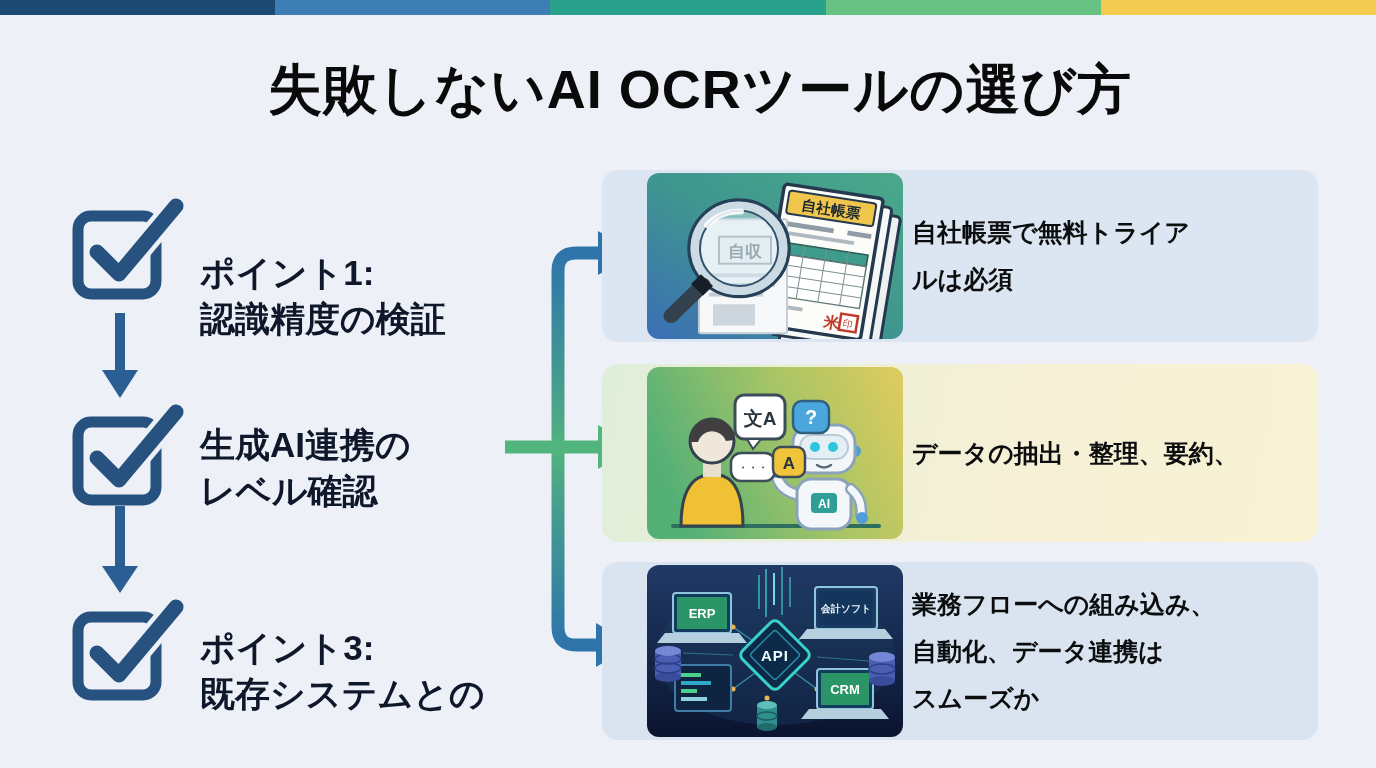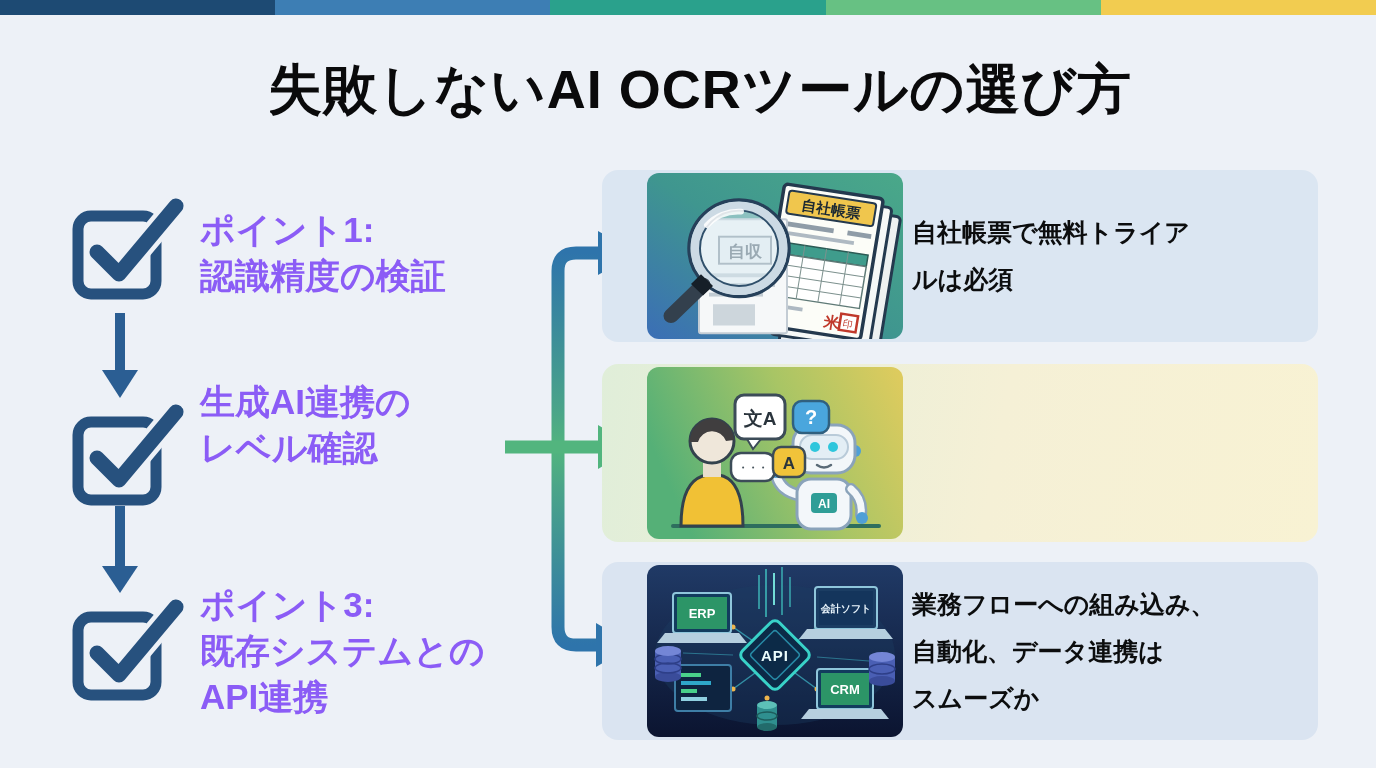--- a/index.html
+++ b/index.html
@@ -16,21 +16,21 @@
   .title{
     position:absolute;top:42px;left:0;width:1376px;margin:12px;
     text-align:center;font-size:54px;font-weight:900;color:#0a0a0b;
     letter-spacing:1px;white-space:nowrap;
   }
   
   .point-icon{position:absolute;left:72px;width:112px;height:112px;}
   .pi1{top:192px;} .pi2{top:398px;} .pi3{top:593px;}
   .point-text{
     position:absolute;left:200px;font-size:35px;font-weight:800;
-    line-height:46px;white-space:nowrap;color:#8b5cf6;
+    line-height:46px;white-space:nowrap;color:#0f172a;margin-top:43px;
   }
   .pt1{top:207px;} .pt2{top:379px;} .pt3{top:582px;}
   .down-arrow{position:absolute;left:98px;width:44px;}
   .da1{top:310px;height:90px;}
   .da2{top:503px;height:92px;}
   
   .connector{position:absolute;left:495px;top:215px;width:150px;height:465px;}
   
   .card{
     position:absolute;left:602px;width:716px;border-radius:16px;
@@ -85,21 +85,20 @@
     <div>ポイント1:</div>
     <div>認識精度の検証</div>
   </div>
   <div class="point-text pt2">
     <div>生成AI連携の</div>
     <div>レベル確認</div>
   </div>
   <div class="point-text pt3">
     <div>ポイント3:</div>
     <div>既存システムとの</div>
-    <div>API連携</div>
   </div>
 
   <svg class="down-arrow da1" viewBox="0 0 44 90">
     <line x1="22" y1="3" x2="22" y2="62" stroke="#2b5e93" stroke-width="10"></line>
     <polygon points="4,60 40,60 22,88" fill="#2b5e93"></polygon>
   </svg>
   <svg class="down-arrow da2" viewBox="0 0 44 92">
     <line x1="22" y1="3" x2="22" y2="65" stroke="#2b5e93" stroke-width="10"></line>
     <polygon points="4,63 40,63 22,90" fill="#2b5e93"></polygon>
   </svg>
@@ -225,20 +224,21 @@
         <text x="113" y="58" text-anchor="middle" font-size="19" font-weight="bold" fill="#2a343c">文A</text>
         <rect x="146" y="34" width="36" height="32" rx="9" fill="#4aa6dd" stroke="#30607f" stroke-width="2.5"></rect>
         <text x="164" y="57" text-anchor="middle" font-size="20" font-weight="bold" fill="#ffffff">?</text>
         <rect x="84" y="86" width="44" height="28" rx="10" fill="#ffffff" stroke="#3c4c58" stroke-width="2.5"></rect>
         <text x="106" y="104" text-anchor="middle" font-size="10" font-weight="bold" fill="#4a565f">・・・</text>
         <rect x="126" y="80" width="32" height="30" rx="8" fill="#f1c33a" stroke="#3c4c58" stroke-width="2.5"></rect>
         <text x="142" y="102" text-anchor="middle" font-size="17" font-weight="bold" fill="#2a343c">A</text>
       </svg>
     </div>
     <div class="card-text">
+      <div>データの抽出・整理、要約、</div>
     </div>
   </div>
 
   <div class="card card3">
     <div class="illus">
       <svg viewBox="0 0 256 172" preserveAspectRatio="none">
         <defs>
           <linearGradient id="ig3" x1="0" y1="0" x2="0" y2="1">
             <stop offset="0" stop-color="#203a66"></stop>
             <stop offset="1" stop-color="#0b1430"></stop>

